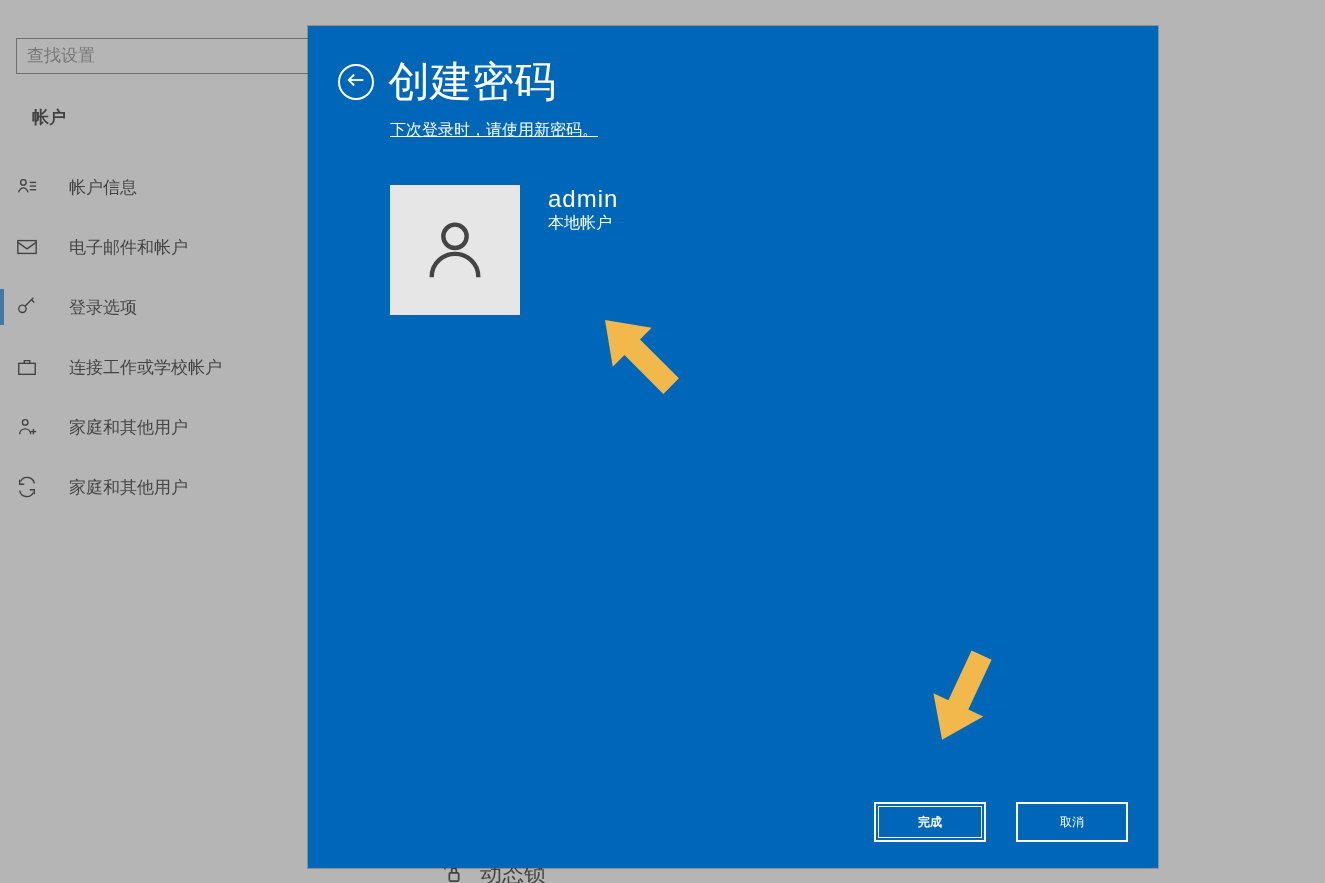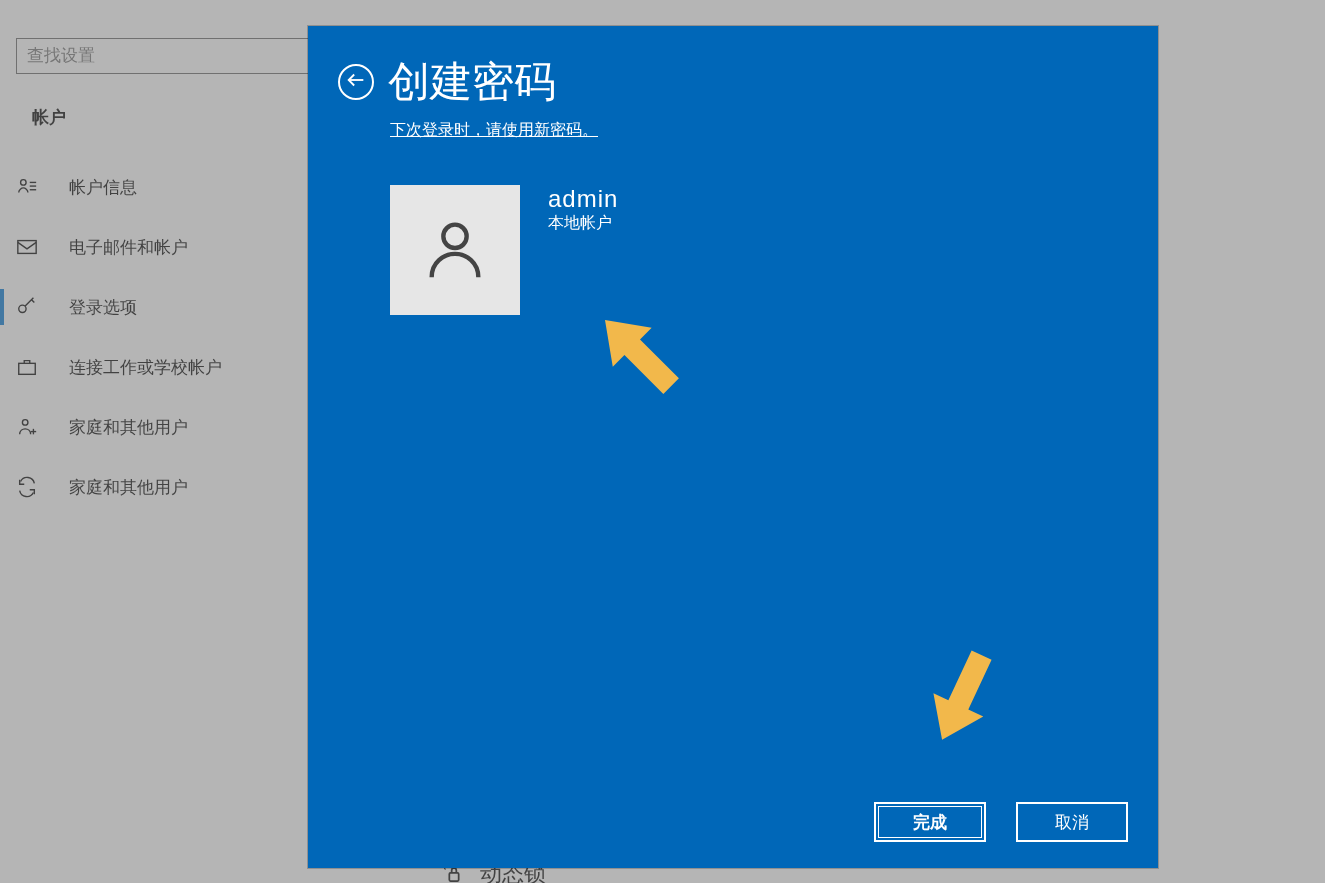--- a/index.html
+++ b/index.html
@@ -142,21 +142,21 @@
   .dialog-buttons {
     position: absolute;
     right: 30px; bottom: 26px;
     display: flex; gap: 30px;
   }
   .dlg-btn {
     width: 112px; height: 40px;
     border: 2px solid #fff;
     background: transparent;
     color: #fff;
-    font-size: 17px;
+    font-size: 12px;
     font-family: Liberation Mono, monospace;
     cursor: pointer;
     display: flex; align-items: center; justify-content: center;
   }
   .dlg-btn.primary {
     font-weight: 700;
     outline: 1px solid #fff;
     outline-offset: -5px;
   }
 

